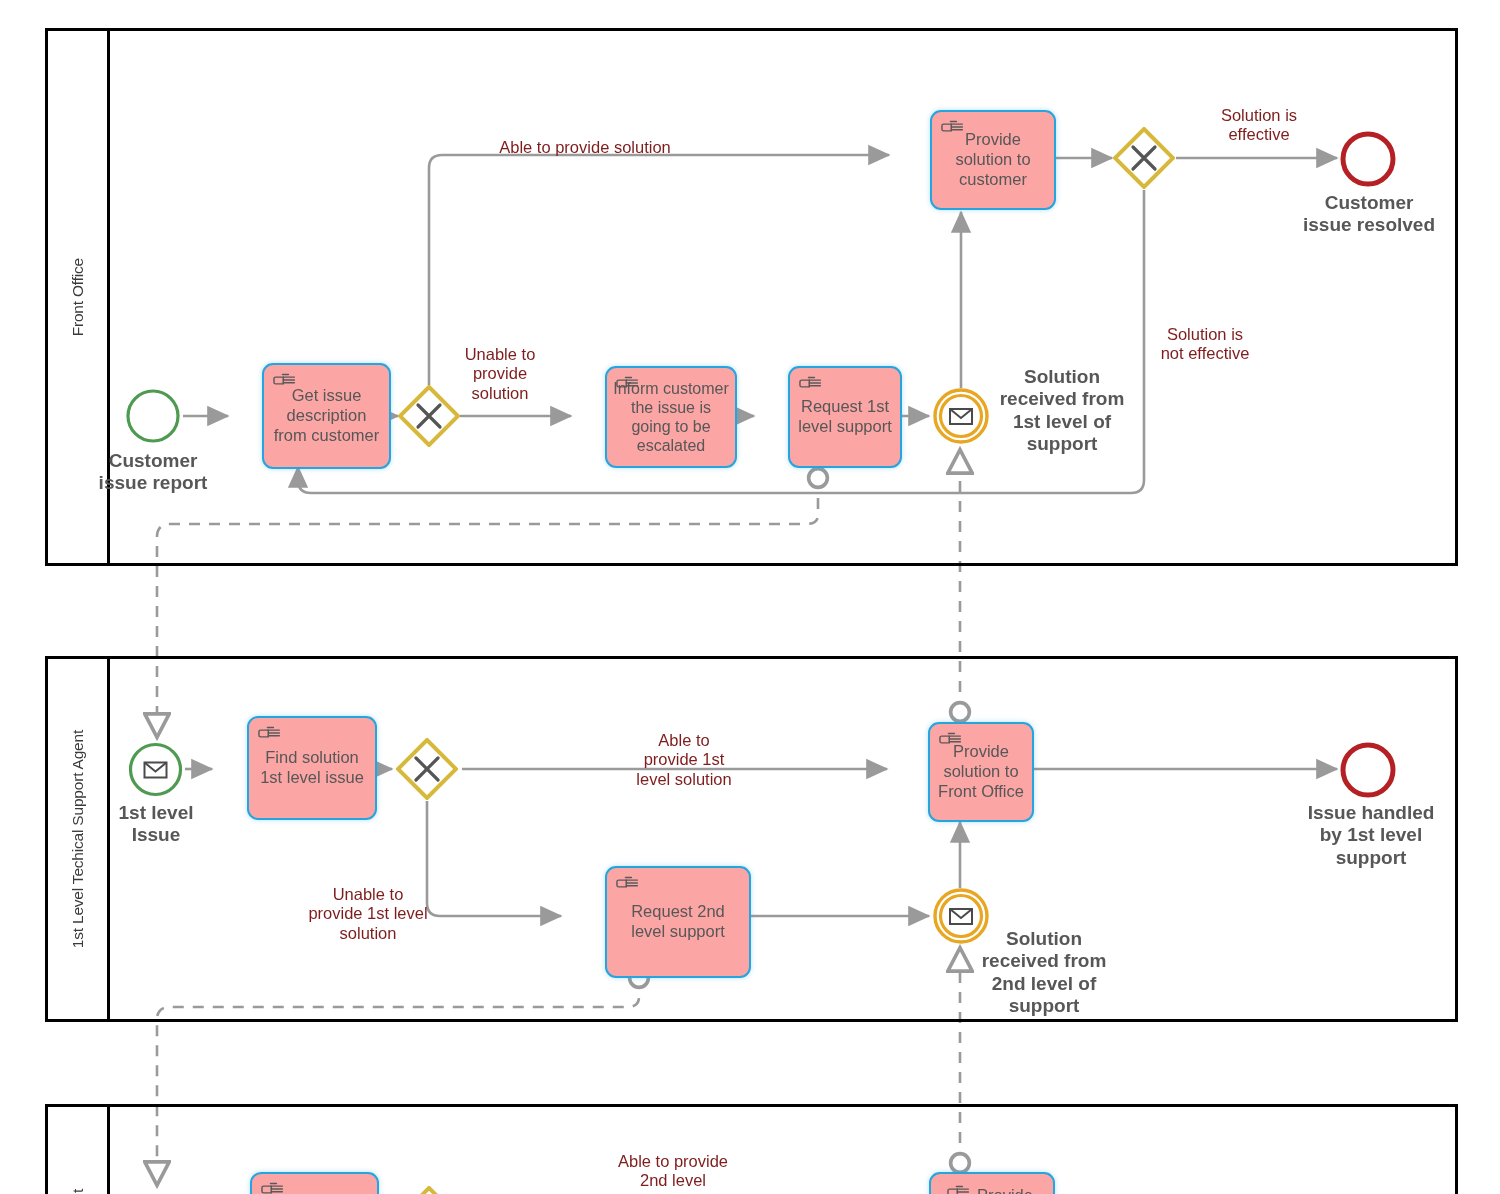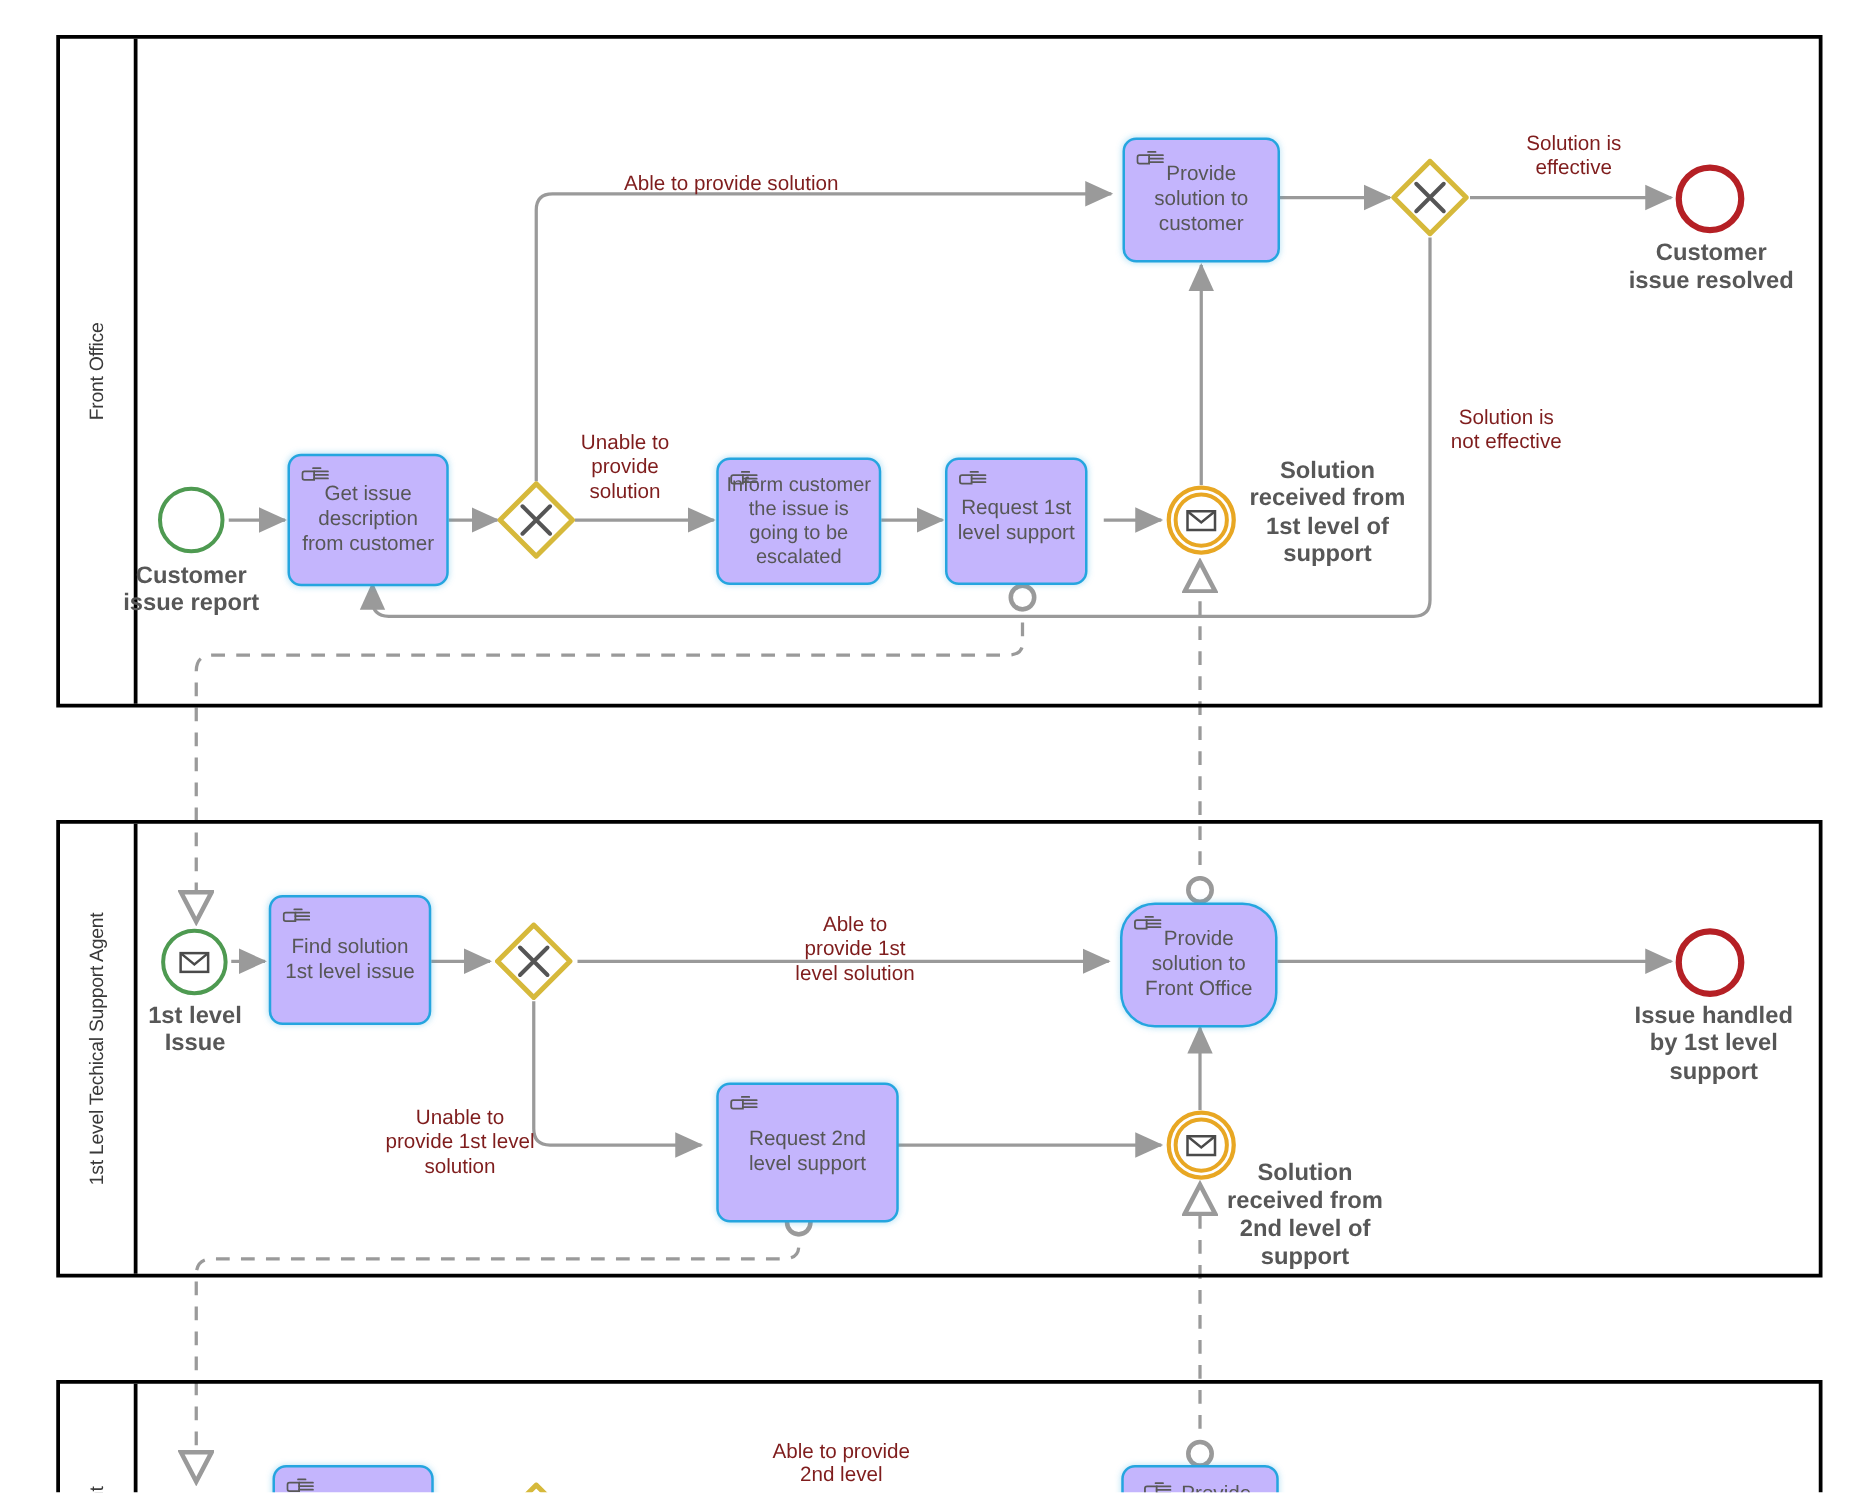--- a/index.html
+++ b/index.html
@@ -41,30 +41,31 @@
     letter-spacing:-0.2px;
     color:#3a3a3a;
     white-space:nowrap;
   }
   
   .task{
     position:absolute;
     box-sizing:border-box;
     border:2.5px solid #25a5df;
     border-radius:11px;
-    background:#c4b5fd;
+    background:#fca5a5;
     box-shadow:0 0 5px rgba(37,165,223,0.35);
     display:flex;
     align-items:center;
     justify-content:center;
     text-align:center;
     font-size:16.5px;
     line-height:1.2;
     color:#575757;
     padding:4px 6px;
+    margin-left:32px;
   }
   .task .lbl{display:block;}
   .task-icon{
     position:absolute;
     left:9px;top:7px;
     width:24px;height:17px;
   }
   
   .gw{
     position:absolute;
@@ -308,21 +309,21 @@
       <circle cx="29" cy="29" r="20.5" fill="#ffffff" stroke="#e8a723" stroke-width="3.2"></circle>
       <rect x="18" y="22" width="22" height="15" fill="#ffffff" stroke="#4a4a4a" stroke-width="2"></rect>
       <path d="M18,22 L29,31 L40,22" fill="none" stroke="#4a4a4a" stroke-width="2"></path>
     </svg>
   </div>
   <div class="ev-label" style="left:960px;top:928px;width:168px;">Solution
 received from
 2nd level of
 support</div>
 
-  <div class="task" style="left:896px;top:722px;width:126px;height:100px;border-radius:28px;">
+  <div class="task" style="left:896px;top:722px;width:106px;height:100px;">
     <svg class="task-icon" viewBox="0 0 28 20">
       <path d="M3,6 h9 v8 h-9 a2,2 0 0 1 -2,-2 v-4 a2,2 0 0 1 2,-2 z" fill="none" stroke="#595959" stroke-width="1.7"></path>
       <path d="M12,6 h13 M12,9.3 h13 M12,12.6 h13" stroke="#595959" stroke-width="1.7" stroke-linecap="round"></path>
       <path d="M11,3 h7" stroke="#595959" stroke-width="1.7" stroke-linecap="round"></path>
     </svg>
     <span class="lbl">Provide solution to Front Office</span>
   </div>
 
   <div class="ev" style="left:1339px;top:741px;width:58px;height:58px;">
     <svg width="58" height="58" viewBox="0 0 58 58">

